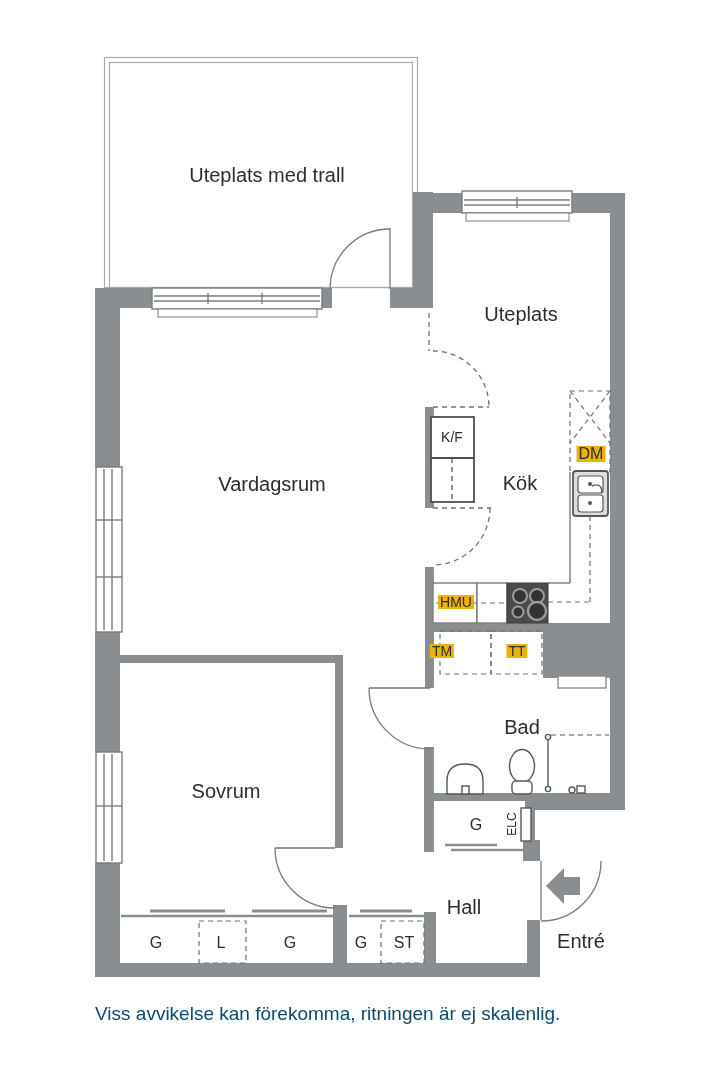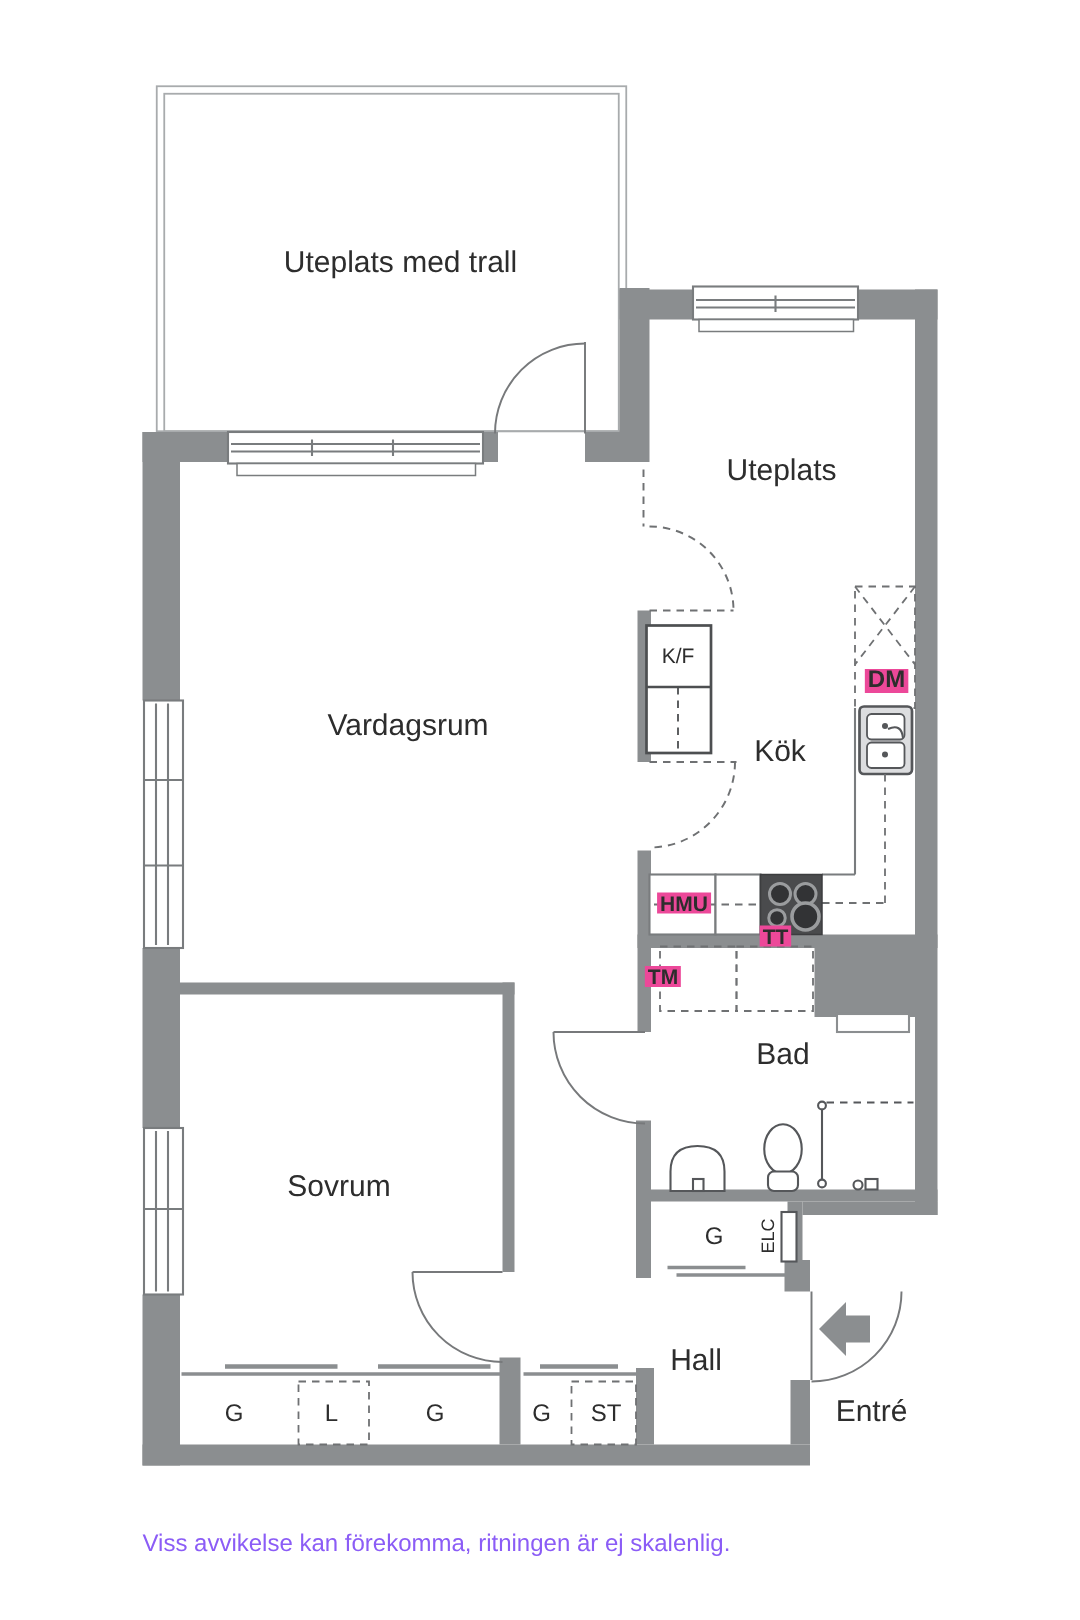--- a/index.html
+++ b/index.html
@@ -2,24 +2,24 @@
 <html><head>
 <meta charset="utf-8">
 <style>
   html,body{margin:0;padding:0;background:#fff;}
   .stage{position:relative;width:700px;height:1080px;background:#fff;overflow:hidden;
          font-family:"Liberation Sans",sans-serif;}
   .stage svg{position:absolute;left:0;top:0;}
   .lbl{position:absolute;transform:translate(-50%,-50%);font-size:20px;color:#2d2d2d;
        white-space:nowrap;line-height:1;}
   .s17{font-size:14px}.s16{font-size:16px}.s15{font-size:14px}.s12{font-size:12px}
-  .bgw{background:#ec4899;padding:0 2px;font-weight:bold;}
+  .bgw{background:#eab308;padding:0 2px;}
   .vert{transform:translate(-50%,-50%) rotate(-90deg);}
   .disclaimer{position:absolute;left:95px;top:1014px;transform:translateY(-50%);
-       font-size:16px;color:#8b5cf6;margin-top:16px;}
+       font-size:19px;color:#0c4a6e;}
 </style>
 </head>
 <body>
 
 <div class="stage">
 <svg width="720" height="1080" viewBox="0 0 720 1080">
 
   <g fill="none" stroke="#a8abad" stroke-width="1.2">
     <rect x="104.5" y="57.5" width="313" height="230"></rect>
     <rect x="109.5" y="62.5" width="303" height="225"></rect>
@@ -190,31 +190,31 @@
   </g>
 
   <rect x="521" y="808" width="10" height="33" fill="#fff" stroke="#55575a" stroke-width="1.4"></rect>
 
   <polygon points="546,886 564,868 564,877 580,877 580,895 564,895 564,904" fill="#8b8e90"></polygon>
 </svg>
 
   <div class="lbl" style="left:267px;top:175px">Uteplats med trall</div>
   <div class="lbl" style="left:521px;top:314px">Uteplats</div>
   <div class="lbl" style="left:272px;top:484px">Vardagsrum</div>
-  <div class="lbl" style="left:520px;top:501px">Kök</div>
-  <div class="lbl" style="left:522px;top:703px">Bad</div>
+  <div class="lbl" style="left:520px;top:483px">Kök</div>
+  <div class="lbl" style="left:522px;top:727px">Bad</div>
   <div class="lbl" style="left:226px;top:791px">Sovrum</div>
   <div class="lbl" style="left:464px;top:907px">Hall</div>
   <div class="lbl" style="left:581px;top:941px">Entré</div>
 
   <div class="lbl s17" style="left:452px;top:437px">K/F</div>
   <div class="lbl s16 bgw" style="left:591px;top:454px">DM</div>
   <div class="lbl s15 bgw" style="left:456px;top:602px">HMU</div>
   <div class="lbl s15 bgw" style="left:442px;top:651px">TM</div>
-  <div class="lbl s15 bgw" style="left:517px;top:624px">TT</div>
+  <div class="lbl s15 bgw" style="left:517px;top:651px">TT</div>
 
   <div class="lbl s16" style="left:156px;top:943px">G</div>
   <div class="lbl s16" style="left:221px;top:943px">L</div>
   <div class="lbl s16" style="left:290px;top:943px">G</div>
   <div class="lbl s16" style="left:361px;top:943px">G</div>
   <div class="lbl s16" style="left:404px;top:943px">ST</div>
   <div class="lbl s16" style="left:476px;top:825px">G</div>
   <div class="lbl s12 vert" style="left:512px;top:824px">ELC</div>
 
   <div class="disclaimer">Viss avvikelse kan förekomma, ritningen är ej skalenlig.</div>

